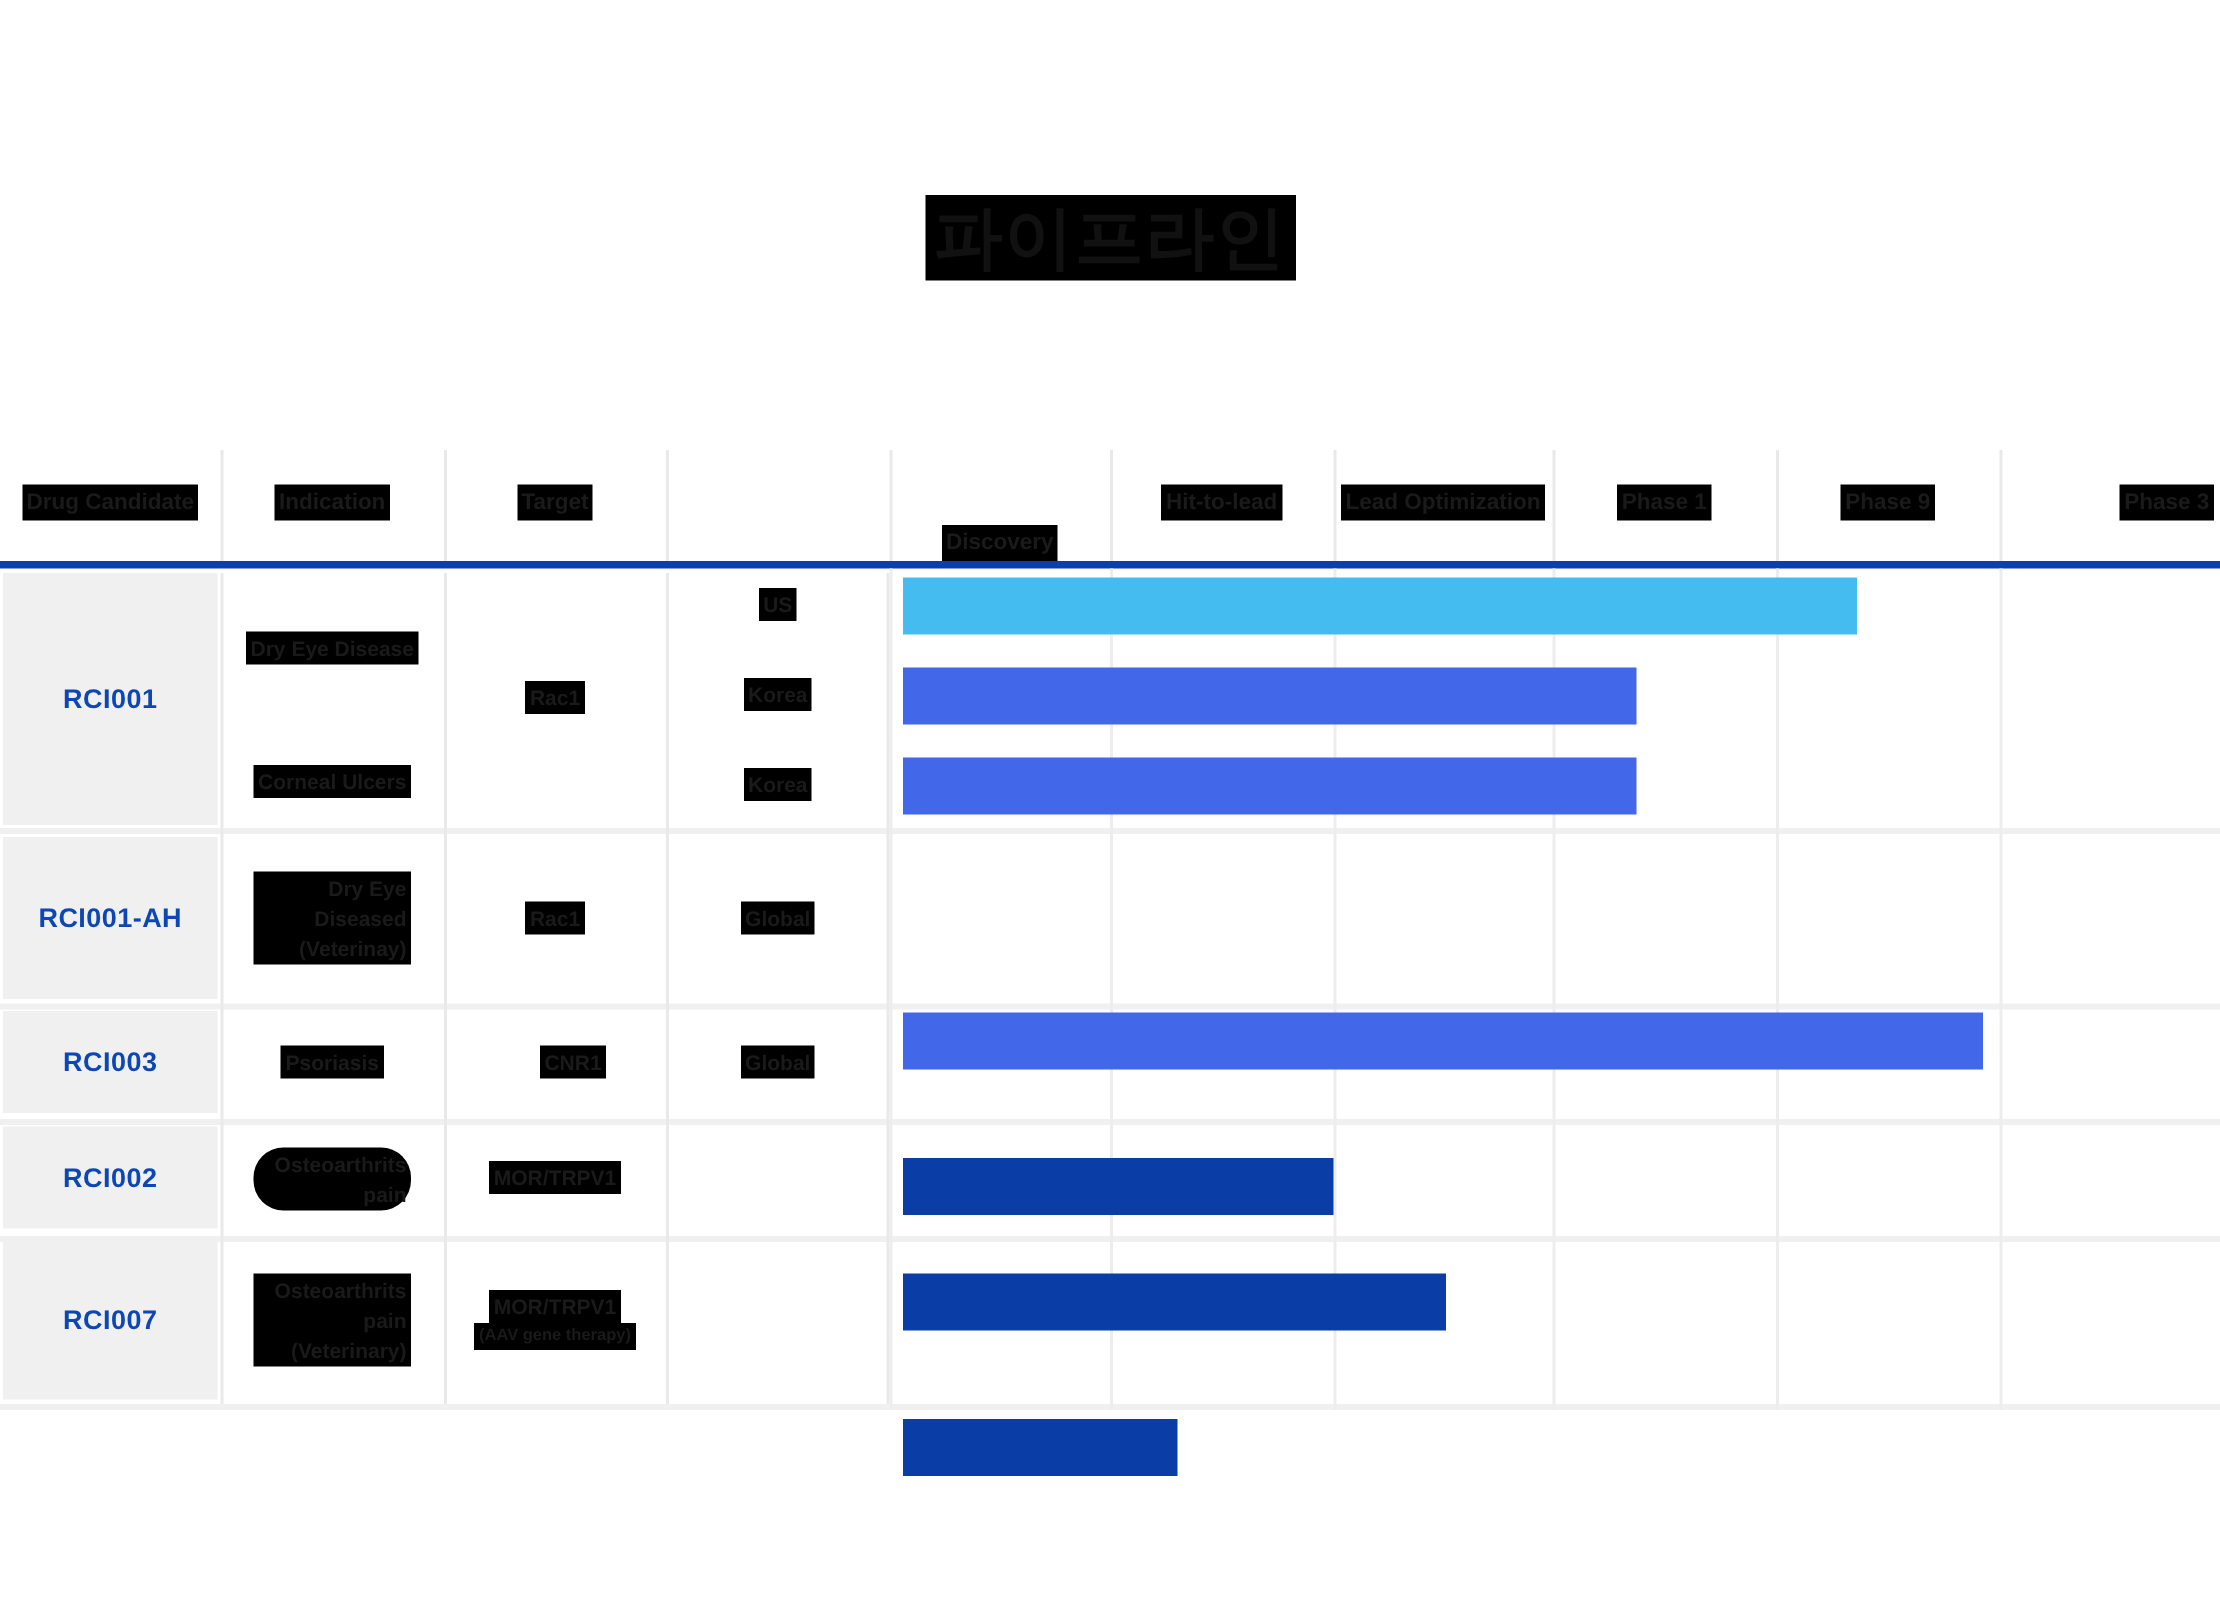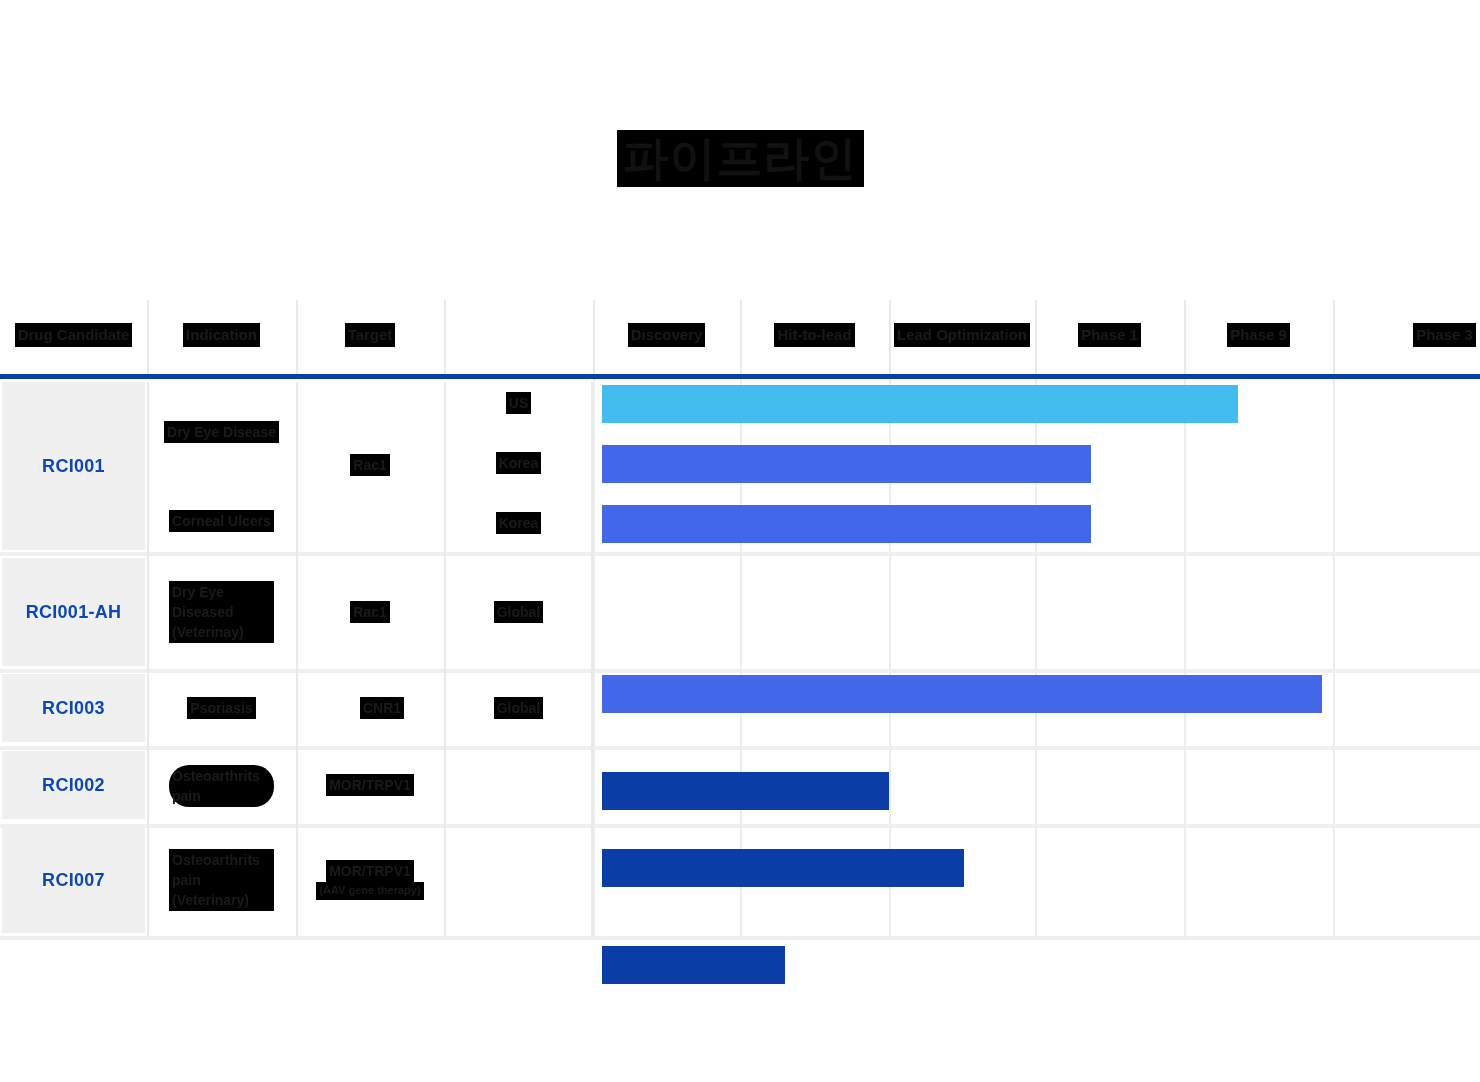--- a/index.html
+++ b/index.html
@@ -57,21 +57,21 @@
   .hcell span {
     display: inline-block;
     font-size: 15px; font-weight: 700; color: #1a1a1a;
     background: #000000; padding: 1px 3px; line-height: 1.5;
   }
 
   
   .bcell {
     position: absolute;
     display: flex; align-items: center; justify-content: center;
-    text-align: left;
+    text-align: right;
   }
   .drug-box {
     position: absolute;
     background: #f0f0f0;
     display: flex; align-items: center; justify-content: center;
   }
   .drug-box span {
     font-size: 18px; font-weight: 700; color: #0d47b5; letter-spacing: .3px;
   }
   .redact {
@@ -116,21 +116,21 @@
       <div class="hcell" style="left:0px;width:147px;">
         <span>Drug Candidate</span>
       </div>
       <div class="hcell" style="left:147px;width:149px;">
         <span>Indication</span>
       </div>
       <div class="hcell" style="left:296px;width:148px;">
         <span>Target</span>
       </div>
 
-      <div class="hcell" style="left:593px;width:147px;">
+      <div class="hcell" style="left:593px;width:147px;align-items:flex-end;">
         <span>Discovery</span>
       </div>
       <div class="hcell" style="left:740px;width:149px;">
         <span>Hit-to-lead</span>
       </div>
       <div class="hcell" style="left:889px;width:146px;">
         <span>Lead Optimization</span>
       </div>
       <div class="hcell" style="left:1035px;width:149px;">
         <span>Phase 1</span>

